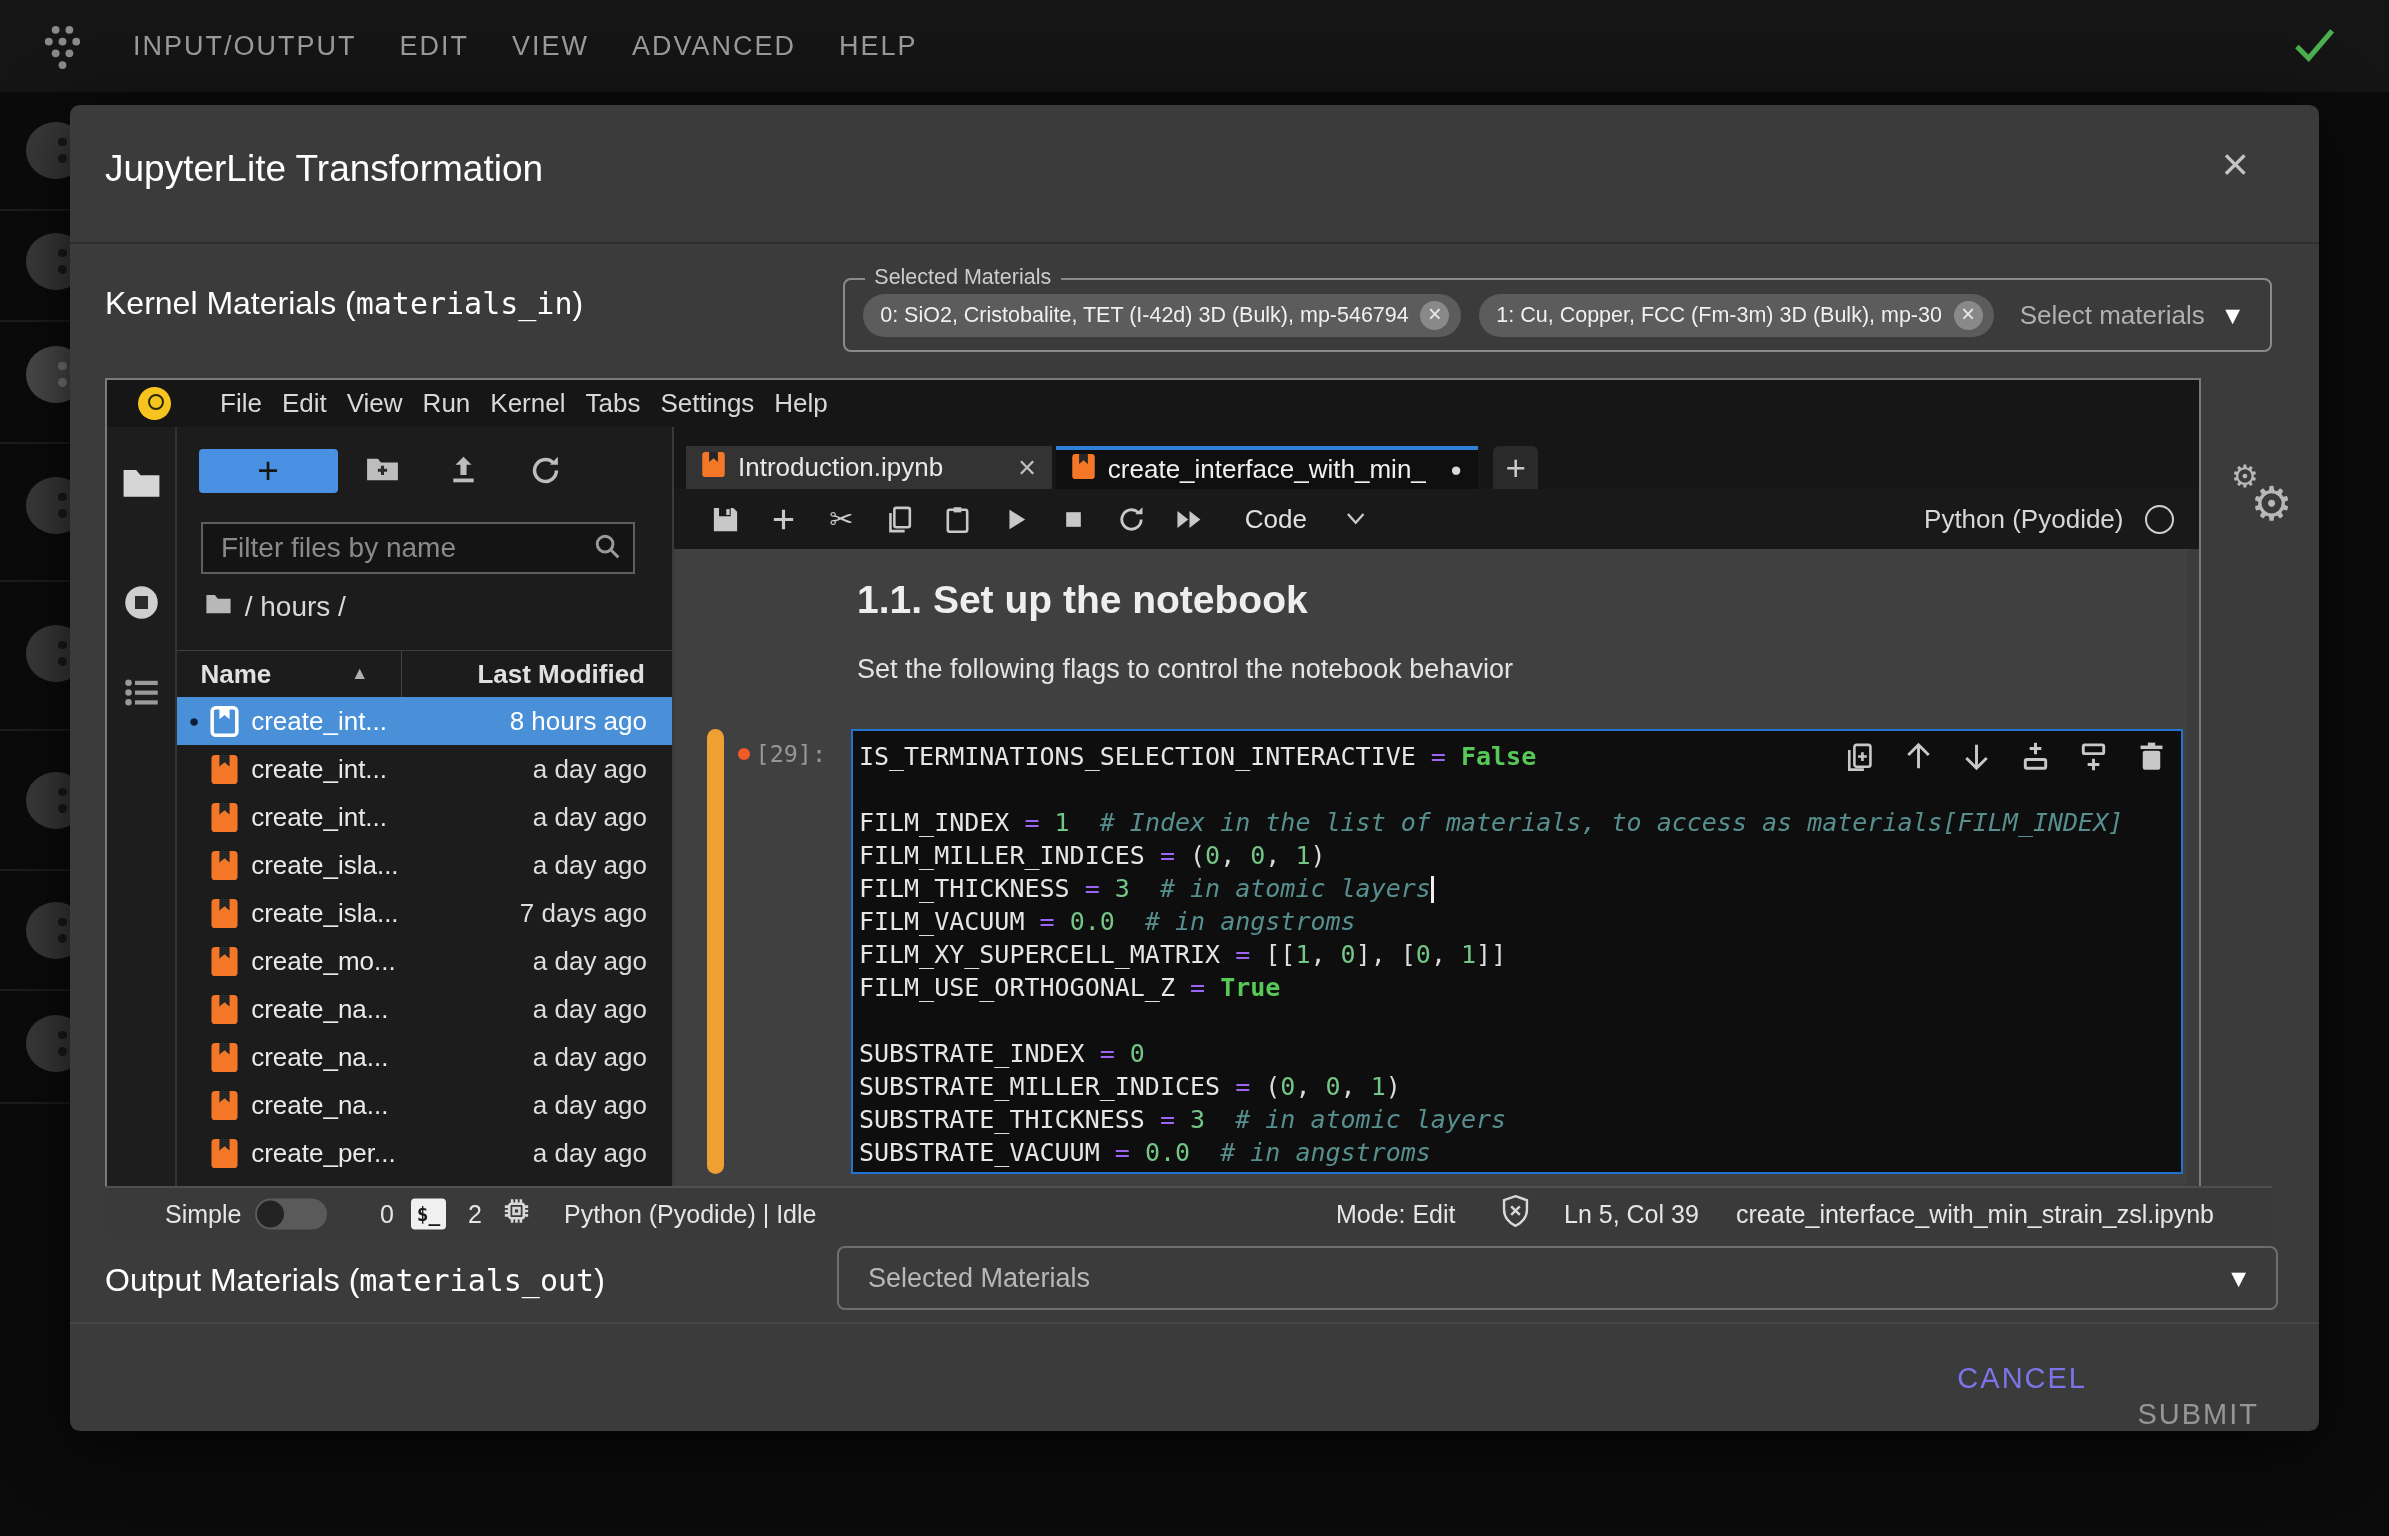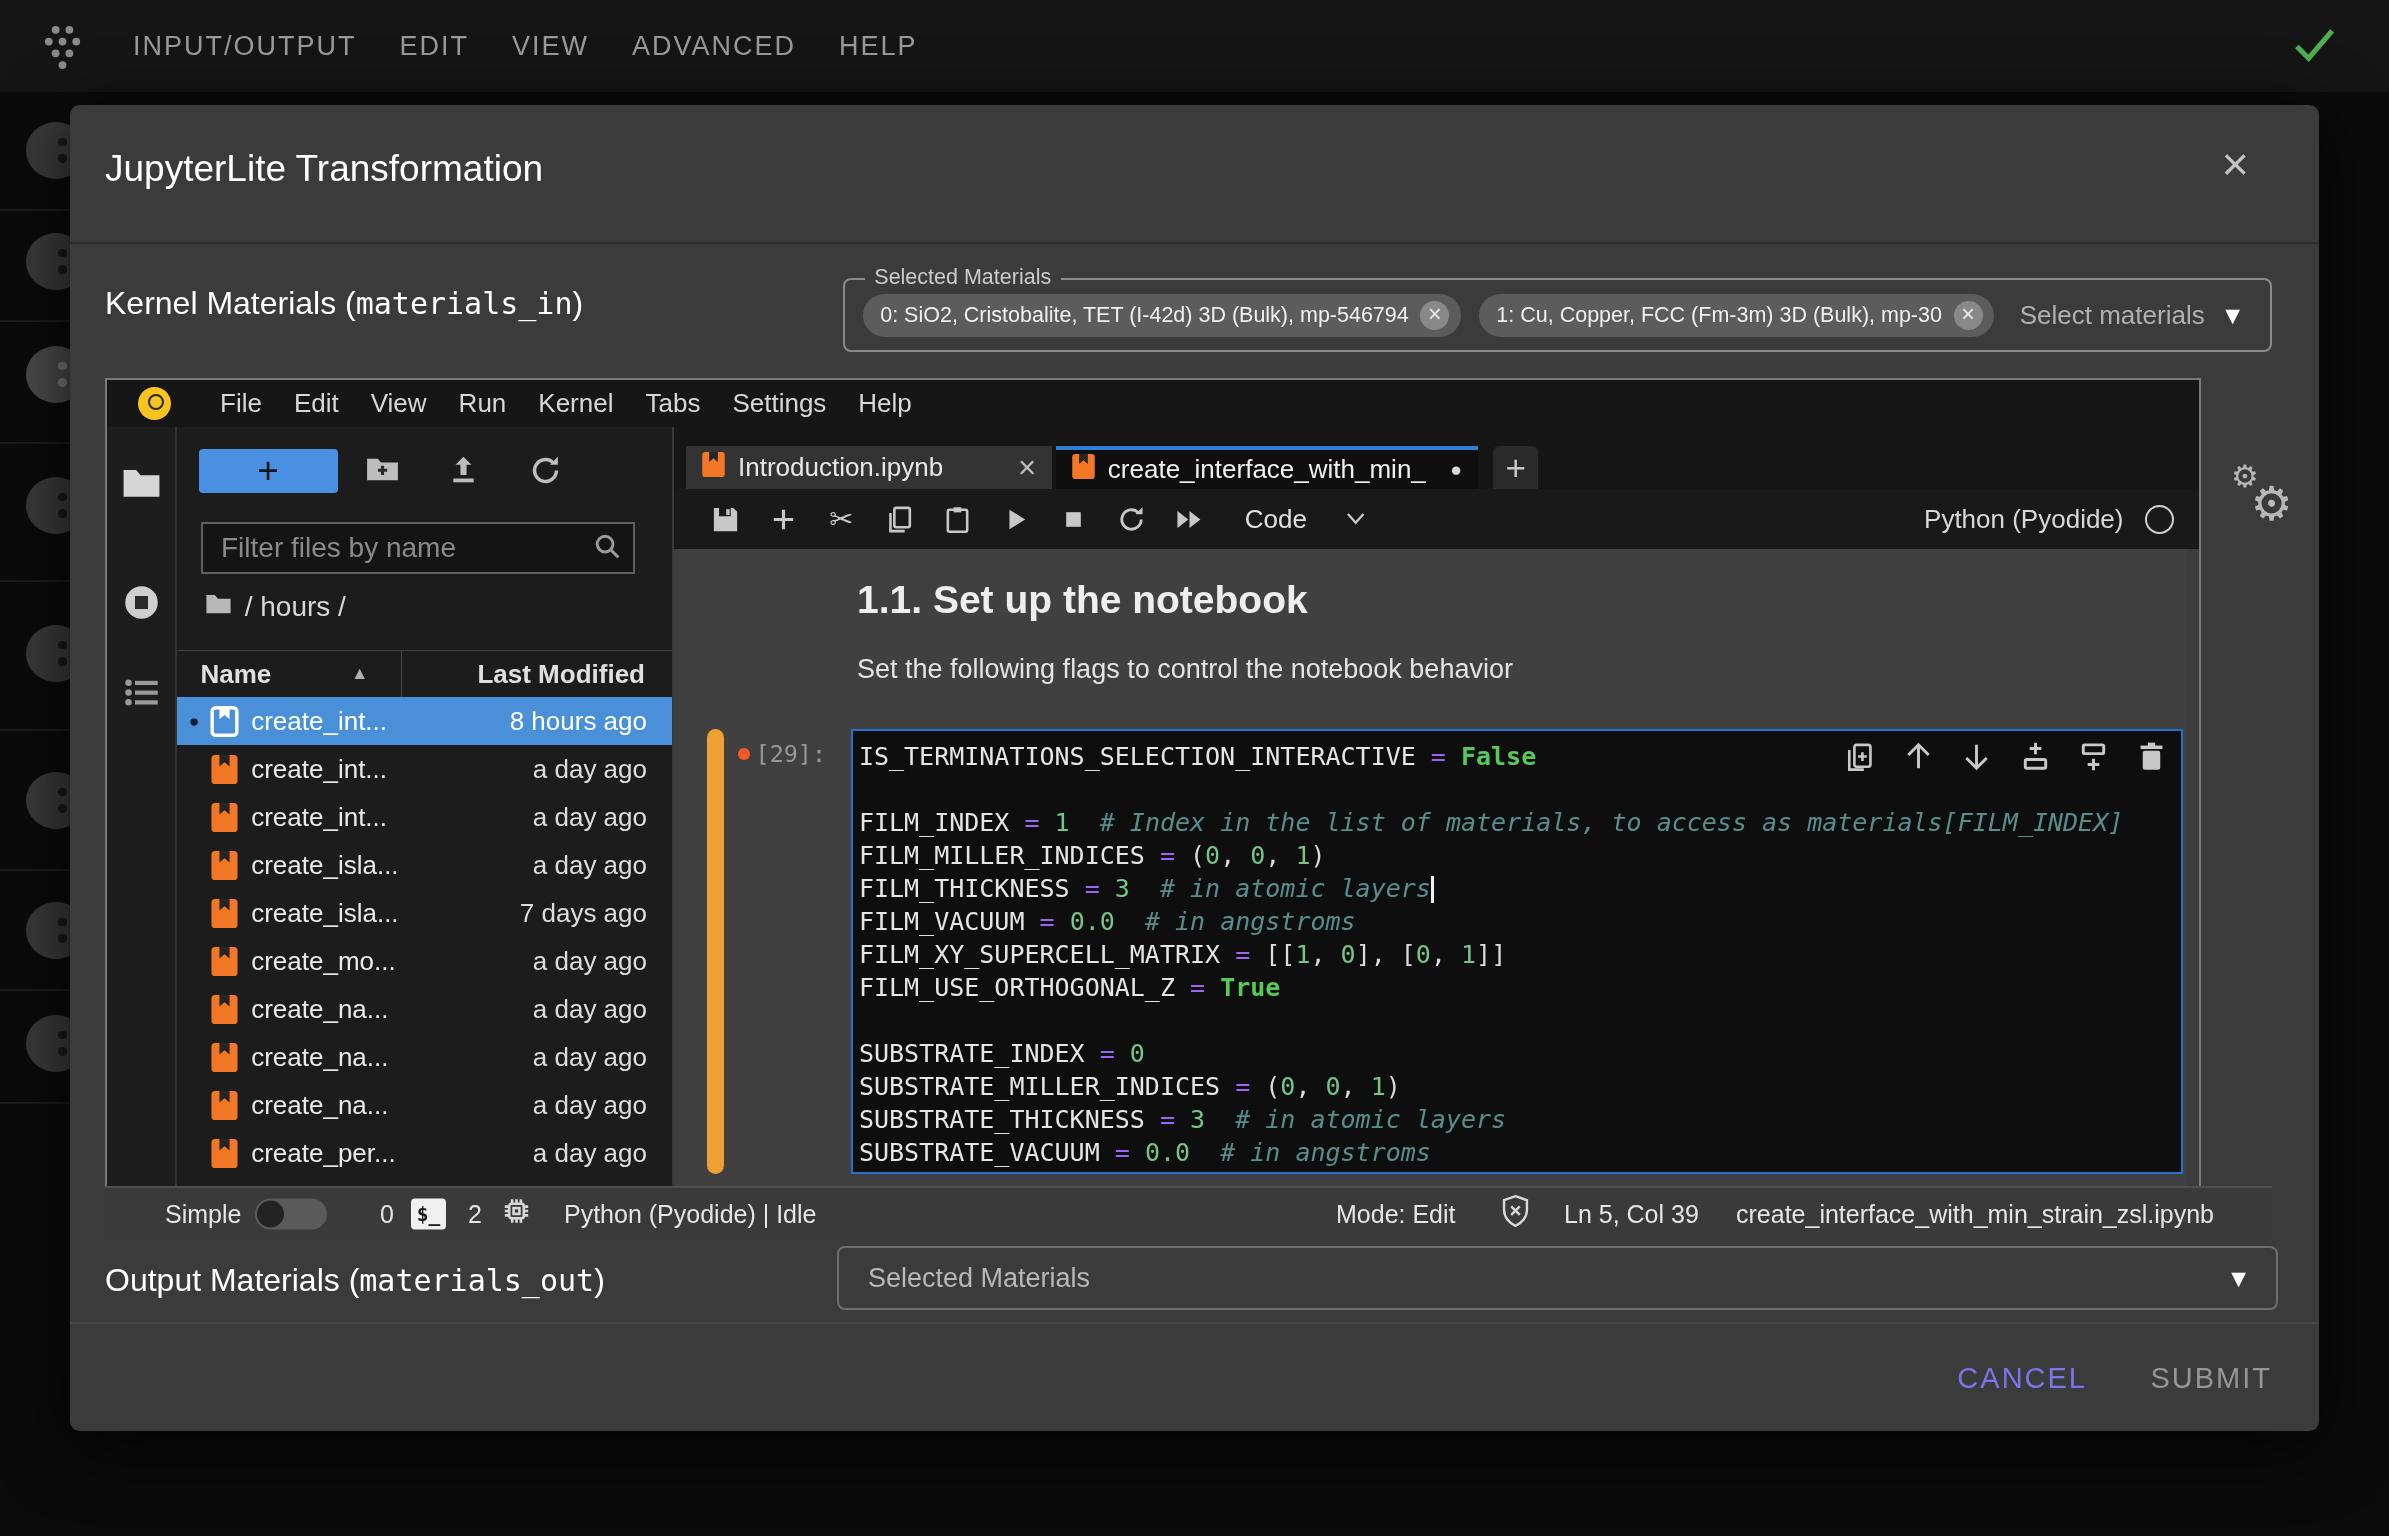--- a/index.html
+++ b/index.html
@@ -41,21 +41,21 @@
           font-size:23.4px;display:flex;align-items:center;justify-content:center;line-height:1;cursor:pointer;}
   .select-ph{color:#b0b0b0;font-size:26px;margin-left:9.8px;}
   .dd-caret{position:absolute;right:25px;top:50%;transform:translateY(-50%);color:#fff;font-size:25px;}
 
   
   .jlab{position:absolute;left:35px;top:273px;width:2092px;height:807px;border:2px solid #7a7a7a;
         background:#111;box-sizing:content-box;}
   .jlab-menubar{position:absolute;left:0;top:0;width:100%;height:47px;background:#161616;display:flex;align-items:center;}
   .jlite-logo{width:33px;height:33px;border-radius:50%;background:#f7c41f;margin-left:31px;position:relative;}
   .jlite-logo i{position:absolute;left:9.8px;top:6.8px;width:12.7px;height:12.7px;border:2.9px solid #2a2a00;border-radius:50%;}
-  .jlab-menu{display:flex;gap:32px;margin-left:49px;}
+  .jlab-menu{display:flex;gap:20px;margin-left:49px;}
   .jlabmenu-item{color:#d8d8d8;font-size:26px;cursor:default;}
 
   .jlab-body{position:absolute;left:0;top:47px;right:0;bottom:0;display:flex;}
   .activity{width:68px;background:#1d1d1d;border-right:2px solid #333;position:relative;flex:none;}
   .act-ic{position:absolute;left:12.7px;}
 
   .filebrowser{width:495px;background:#1c1c1c;position:relative;flex:none;border-right:2px solid #3a3a3a;}
   .fb-new{position:absolute;left:21.5px;top:21.5px;width:139px;height:44px;background:#4a90e2;border-radius:3.9px;
           display:flex;align-items:center;justify-content:center;color:#161616;font-size:37px;font-weight:300;cursor:pointer;}
   .fb-tb-ic{position:absolute;top:26px;cursor:pointer;}
@@ -127,21 +127,21 @@
               display:flex;align-items:center;justify-content:center;cursor:pointer;}
 
   
   .out-dd{position:absolute;left:767px;top:1141px;width:1441px;height:64px;border:2px solid #6e6e6e;border-radius:7.8px;
           box-sizing:border-box;display:flex;align-items:center;padding:0 59px 0 29px;cursor:pointer;}
   .out-ph{color:#b8b8b8;font-size:27px;}
   .dialog-footer{position:absolute;left:0;top:1217px;width:100%;height:109px;border-top:2px solid #474747;box-sizing:border-box;}
   .btn{position:absolute;top:37px;font-size:29px;letter-spacing:2px;cursor:pointer;background:none;border:none;
        font-family:"Liberation Sans",sans-serif;}
   .btn-cancel{right:226px;color:#7e74ea;}
-  .btn-submit{right:41px;color:#969696;}
+  .btn-submit{right:54px;color:#969696;margin-top:36px;}
 
   .gears{position:absolute;left:2161px;top:353px;color:#b8b8b8;width:78px;cursor:pointer;}
   .gears .g1{position:absolute;left:0;top:0;font-size:31px;}
   .gears .g2{position:absolute;left:19.5px;top:17.6px;font-size:47px;}
 </style>
 </head>
 <body>
 
 <div class="page">
 

